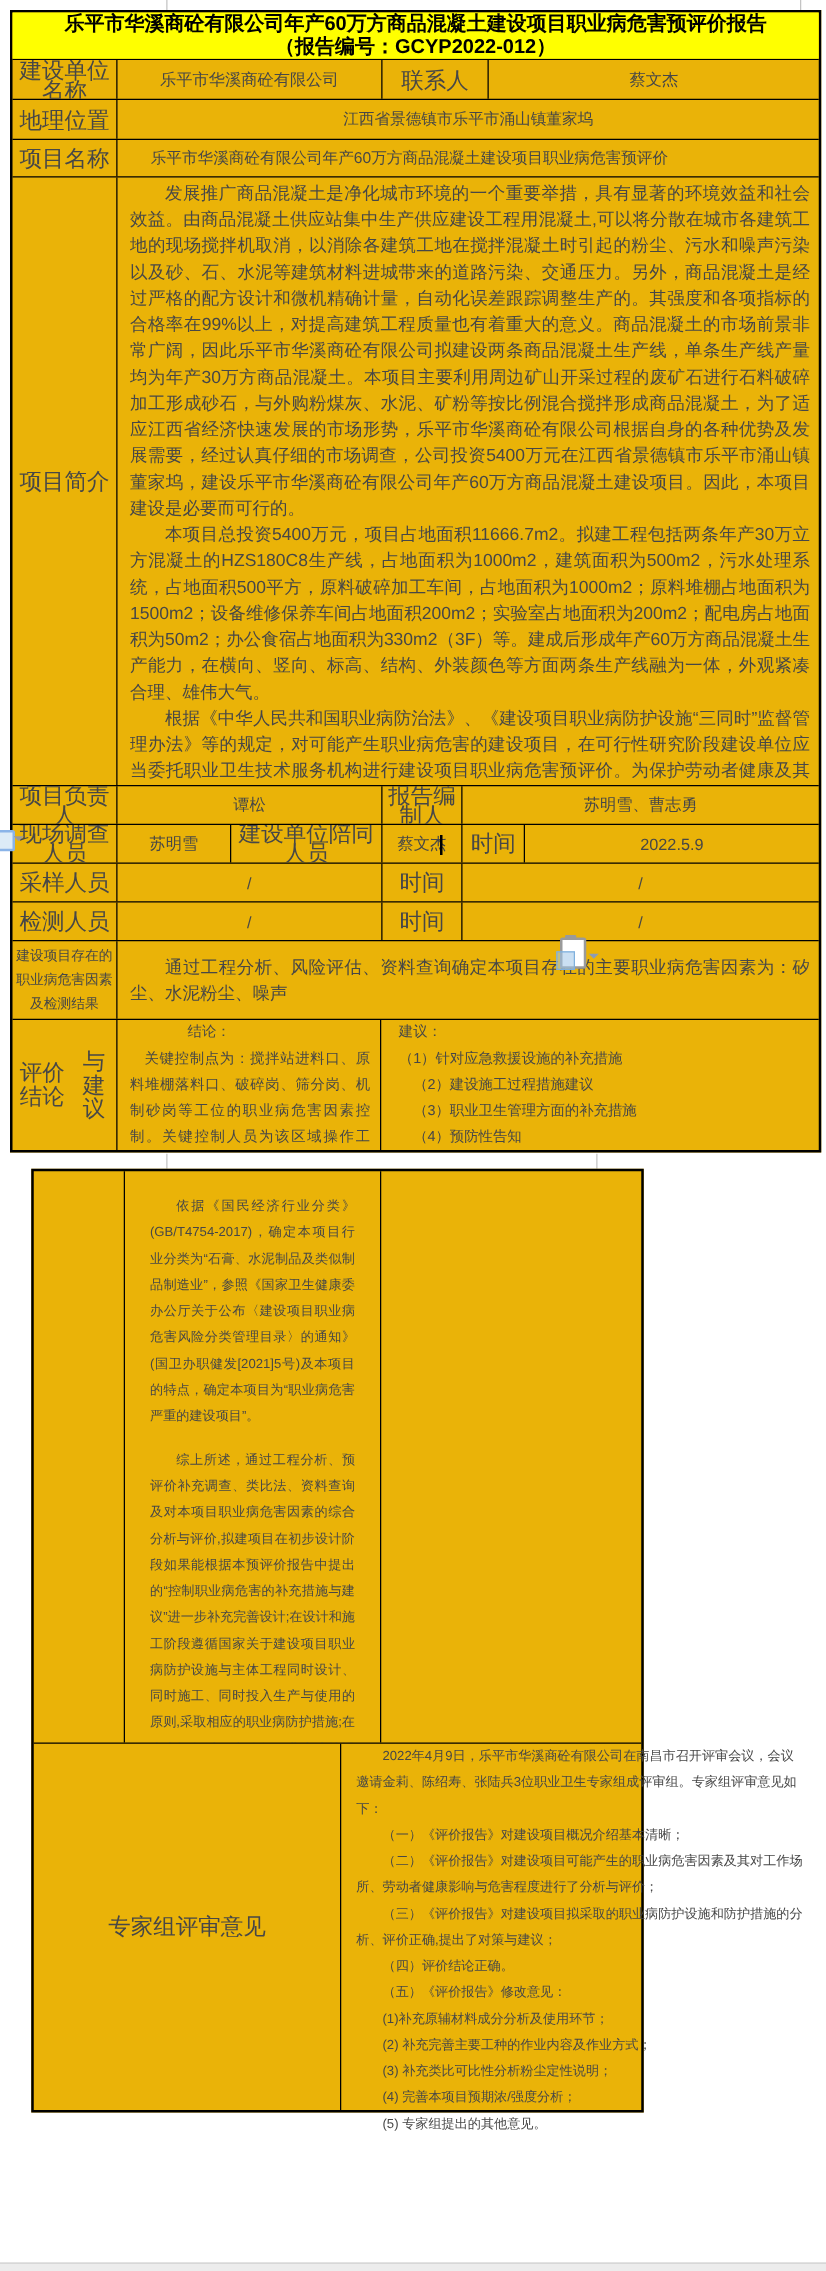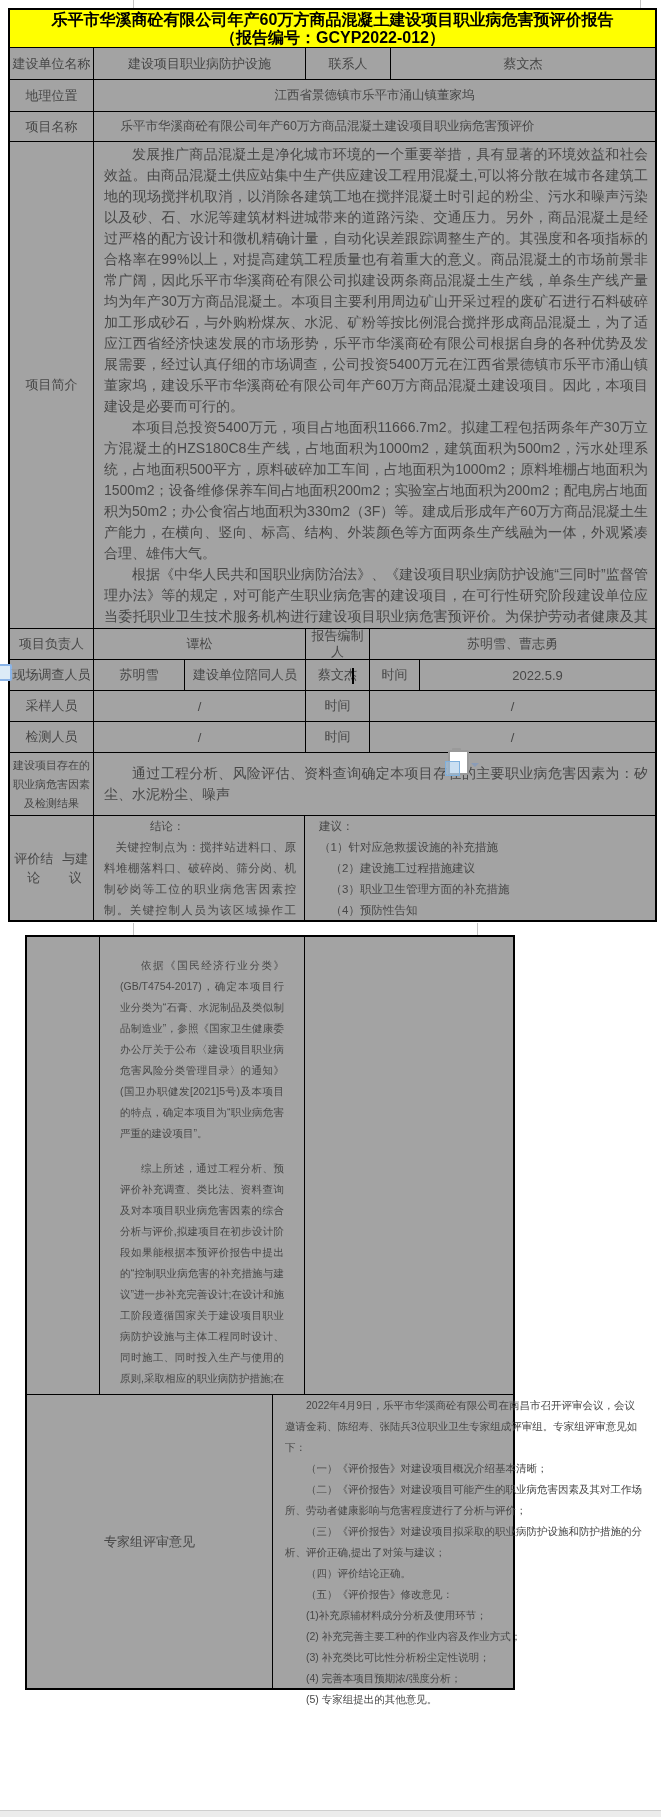--- a/index.html
+++ b/index.html
@@ -1,28 +1,28 @@
 <!DOCTYPE html>
 <html><head>
 <meta charset="utf-8">
 <style>
   html,body{margin:0;padding:0;background:#fff;}
   .sheet{
     position:relative;width:661px;height:1817px;background:#fff;
     font-family:"Liberation Sans","DejaVu Sans",sans-serif;color:#474747;overflow:hidden;
   }
-  .tbl{position:absolute;border:2px solid #000;box-sizing:border-box;background:#a3a3a3;}
+  .tbl{position:absolute;border:2px solid #000;box-sizing:border-box;background:#eab308;}
   .row{display:flex;border-top:1px solid #000;box-sizing:border-box;}
   .row.first{border-top:none;}
   .cell{border-left:1px solid #000;box-sizing:border-box;overflow:hidden;
         display:flex;align-items:center;justify-content:center;text-align:center;}
   .cell.first{border-left:none;}
   .cell.txt{display:block;text-align:left;}
   .cell.vmid{display:flex;align-items:center;justify-content:flex-start;text-align:left;}
-  .lbl{font-size:13px;line-height:16px;color:#474747;}
+  .lbl{font-size:18px;line-height:16px;color:#474747;}
   .lbl-sm{font-size:11px;line-height:19px;padding:0 1px;}
   .val{font-size:13px;}
   .val-sm{font-size:12.5px;}
   .titlecell{background:#ffff00;color:#000;font-weight:bold;font-size:16px;line-height:18px;
              flex-direction:column;padding-top:1px;}
   .para p{margin:0;text-indent:2em;text-align:justify;font-size:14px;line-height:21px;color:#474747;}
   .intro-body{padding:2px 7px 0 10px;}
   .hazard-body{padding:0 7px 0 10px;}
   .concl{padding:0 8px 0 10px;font-size:11.5px;line-height:21px;}
   .concl p{margin:0;}
@@ -68,21 +68,21 @@
 
     <div class="row first" style="height:37px">
       <div class="cell first titlecell" style="width:645px">
         <div>乐平市华溪商砼有限公司年产60万方商品混凝土建设项目职业病危害预评价报告</div>
         <div>（报告编号：GCYP2022-012）</div>
       </div>
     </div>
 
     <div class="row" style="height:32px">
       <div class="cell first lbl" style="width:83px">建设单位名称</div>
-      <div class="cell val" style="width:212px">建设项目职业病防护设施</div>
+      <div class="cell val" style="width:212px">乐平市华溪商砼有限公司</div>
       <div class="cell lbl" style="width:85px">联系人</div>
       <div class="cell val" style="width:265px">蔡文杰</div>
     </div>
 
     <div class="row" style="height:32px">
       <div class="cell first lbl" style="width:83px">地理位置</div>
       <div class="cell val-sm" style="width:562px">江西省景德镇市乐平市涌山镇董家坞</div>
     </div>
 
     <div class="row" style="height:30px">

